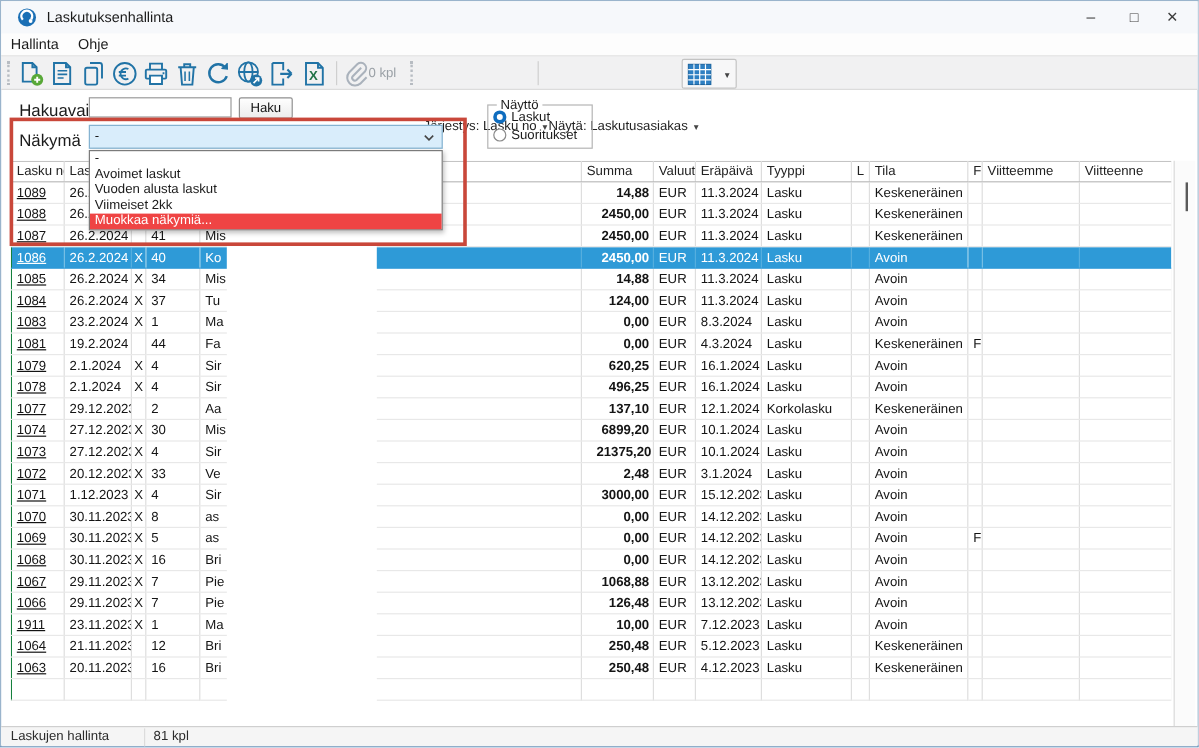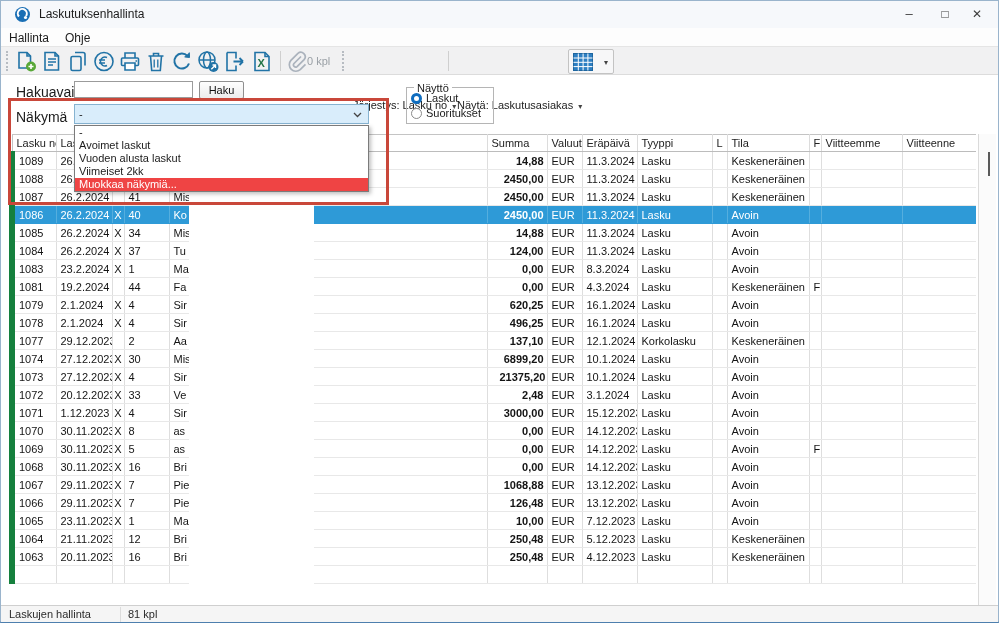--- a/index.html
+++ b/index.html
@@ -58,21 +58,21 @@
 
   
   .table-area { position:absolute; left:8px; top:133px; width:967px; height:471px; overflow:hidden; }
   table { border-collapse:collapse; table-layout:fixed; width:967px; }
   th { height:17px; font-weight:normal; font-size:11px; text-align:left; color:#222; background:#fff;
        border-top:1px solid #c4c4c4; border-bottom:1px solid #bcbcbc; border-right:1px solid #dcdcdc;
        padding:0 0 0 4px; white-space:nowrap; overflow:hidden; }
   th:first-child { border-left:1px solid #c4c4c4; }
   td { height:18px; font-size:11px; color:#141414; border-right:1px solid #dedede; border-bottom:1px solid #e8e8e8;
        padding:0 0 0 4px; white-space:nowrap; overflow:hidden; }
-  td:first-child { border-left:6px solid #15803d; }
+  td:first-child { border-left:1px solid #15803d;text-decoration:underline; }
   td.c { text-align:center; padding:0; }
   td.r { text-align:right; font-weight:bold; padding:0 3px 0 12px; }
   tr.sel td { background:#2e9ad7; color:#fff; border-right-color:#55aede; border-bottom-color:#2e9ad7; }
 
   .redaction { position:absolute; left:188px; top:150px; width:125px; height:451px; background:#fff; z-index:10; }
 
   
   .vscroll { position:absolute; left:977px; top:133px; width:18px; height:471px; background:#fbfbfb; border-left:1px solid #dadada; z-index:5; }
   .vthumb { position:absolute; left:9px; top:18px; width:2px; height:24px; background:#5a5a5a; }
 
@@ -571,21 +571,21 @@
             <td>EUR</td>
             <td>13.12.2023</td>
             <td>Lasku</td>
             <td></td>
             <td>Avoin</td>
             <td></td>
             <td></td>
             <td></td>
           </tr>
           <tr>
-            <td>1065</td>
+            <td>1911</td>
             <td>23.11.2023</td>
             <td class="c">X</td>
             <td>1</td>
             <td>Ma</td>
             <td class="r">10,00</td>
             <td>EUR</td>
             <td>7.12.2023</td>
             <td>Lasku</td>
             <td></td>
             <td>Avoin</td>

